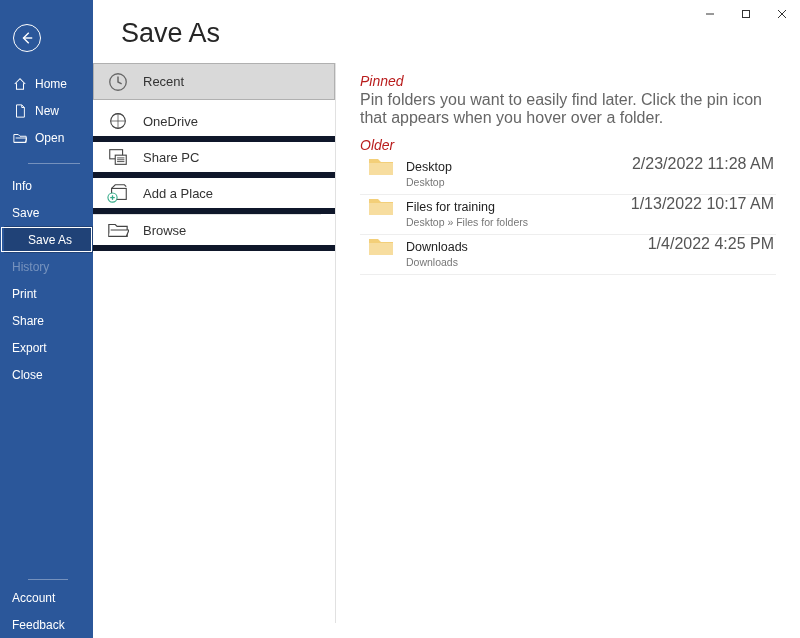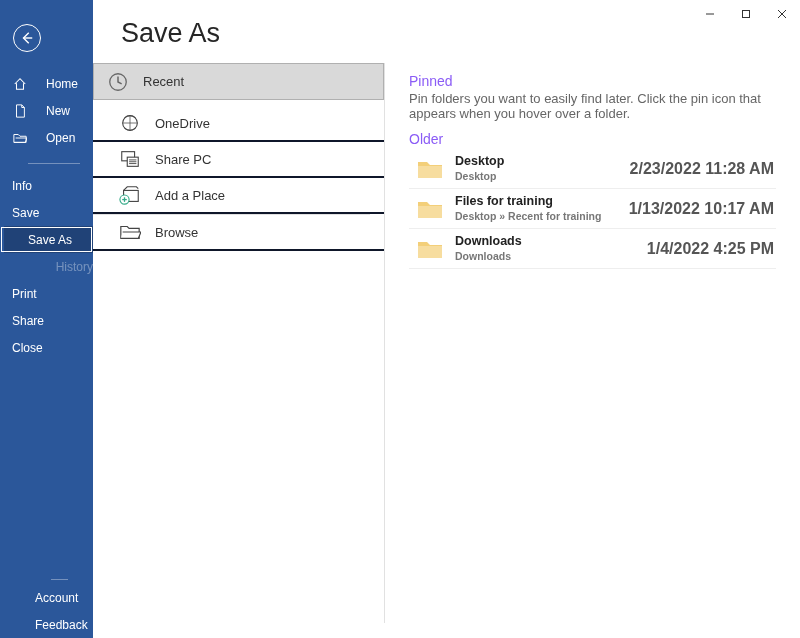--- a/index.html
+++ b/index.html
@@ -17,71 +17,71 @@
   .sidebar {
     position: absolute; left: 0; top: 0; width: 93px; height: 638px;
     background: #2b579a; color: #fff; font-size: 12px;
   }
   .back-circle {
     width: 28px; height: 28px; border: 1.3px solid #fff; border-radius: 50%;
     margin: 24px 0 18px 13px; display: flex; align-items: center; justify-content: center;
   }
   .back-circle svg { width: 14px; height: 14px; }
   .side-item {
-    display: flex; align-items: center; height: 27px; padding-left: 13px; gap: 19px;
+    display: flex; align-items: center; height: 27px; padding-left: 13px; gap: 8px;
     color: #fff; cursor: default;
   }
   .side-icon { width: 14px; height: 14px; display:flex; align-items:center; justify-content:center; }
   .side-icon svg { width: 14px; height: 14px; }
   .side-sep {
     height: 1px; background: rgba(255,255,255,0.35); margin: 12px 13px 8px 28px;
   }
   .side-sub {
     padding-left: 12px; height: 27px; display:flex; align-items:center; color:#fff; cursor:default;
   }
-  .side-sub.disabled { color: rgba(255,255,255,0.35); justify-content: flex-end; }
+  .side-sub.disabled { color: rgba(255,255,255,0.35); }
   .side-sub.selected {
     background: #204277; outline: 1.5px solid #fff; outline-offset: -2px; border-left: 4px solid #2b579a; padding-left:24px;
   }
   .side-bottom {
-    position: absolute; bottom: 0; left: 0; right: 12px; margin-left: 23px;
+    position: absolute; bottom: 0; left: 0; right: 12px;
   }
   .side-bottom .side-sep { margin: 0 13px 4px 28px; }
 
   .main {
     position: absolute; left: 93px; top: 0; right: 0; bottom: 0; background: #fff;
   }
   .page-title {
     font-size: 27px; font-weight: 400; color: #262626; padding: 18px 0 14px 28px;
   }
   .columns { display: flex; }
   .locations {
-    width: 292px; border-right: 1px solid #e1e1e1; min-height: 560px;
+    width: 243px; border-right: 1px solid #e1e1e1; min-height: 560px;
   }
   .loc-item {
-    display:flex; align-items:center; height: 36px; padding-left: 26px; gap: 14px;
-    font-size: 13px; color: #333; border-bottom: 2px solid #0f172a;
+    display:flex; align-items:center; height: 36px; padding-left: 14px; gap: 14px;
+    font-size: 13px; color: #333; border-bottom: 6px solid #0f172a;
   }
   .loc-item.selected {
     background: #d9d9d9; border: 1px solid #b0b0b0; height: 37px; padding-left:13px;
     margin-right: 0;
   }
   .loc-sep { height:1px; background:#e1e1e1; margin: 0 14px 0 0; }
   .loc-icon { width: 22px; height:22px; display:flex; align-items:center; justify-content:center; color:#555; }
   .loc-icon svg { width:22px; height:22px; }
   .loc-icon.big svg { width:24px; height:24px; }
 
   .content { flex: 1; padding: 8px 24px 0 24px; font-size: 12px; }
   .section-head {
-    color: #8b5cf6; font-size: 14px; margin: 2px 0 2px 0;
-  }
-  .hint { color: #666; font-size: 13px; margin-bottom: 10px; }
+    color: #b91c1c; font-size: 14px; margin: 2px 0 2px 0; font-style: italic;
+  }
+  .hint { color: #666; font-size: 16px; margin-bottom: 10px; }
   .row {
-    display:flex; align-items:center; height: 40px; border-bottom:1px solid #eee;
-    padding: 0 2px 0 8px; gap: 12px; font-weight: bold;
+    display:flex; height: 40px; border-bottom:1px solid #eee;
+    padding: 0 2px 0 8px; gap: 12px;
   }
   .row .folder-icon { width:26px; height:22px; }
   .row .info { flex:1; display:flex; flex-direction:column; justify-content:center; line-height:1.25; }
   .row .info .name { font-size: 12.5px; color:#222; }
   .row .info .path { font-size: 10.5px; color:#777; }
   .row .time { font-size: 16px; color:#555; white-space:nowrap; }
 
   
   .folder-back { fill:#f3cf79; }
   .folder-front { fill:#f7dd9f; }
@@ -154,20 +154,23 @@
       <span>Save As</span>
     </div>
   <div class="side-sub disabled">
       <span>History</span>
     </div>
   <div class="side-sub">
       <span>Print</span>
     </div>
   <div class="side-sub">
       <span>Share</span>
+    </div>
+  <div class="side-sub">
+      <span>Export</span>
     </div>
   <div class="side-sub">
       <span>Close</span>
     </div>
 
   <div class="side-bottom">
     <div class="side-sep"></div>
     <div class="side-sub">
         <span>Account</span>
       </div>
@@ -255,21 +258,21 @@
         <span class="time">2/23/2022 11:28 AM</span>
       </div>
 
       <div class="row">
         <svg class="folder-icon" viewBox="0 0 26 22">
             <path class="folder-back" d="M1 4 H10 L13 7 H25 V20 H1 Z"></path>
             <path class="folder-front" d="M1 8 H25 V20 H1 Z"></path>
           </svg>
         <div class="info">
           <span class="name">Files for training</span>
-          <span class="path">Desktop » Recent for training</span>
+          <span class="path">Desktop » Files for folders</span>
         </div>
         <span class="time">1/13/2022 10:17 AM</span>
       </div>
 
       <div class="row">
         <svg class="folder-icon" viewBox="0 0 26 22">
             <path class="folder-back" d="M1 4 H10 L13 7 H25 V20 H1 Z"></path>
             <path class="folder-front" d="M1 8 H25 V20 H1 Z"></path>
           </svg>
         <div class="info">

